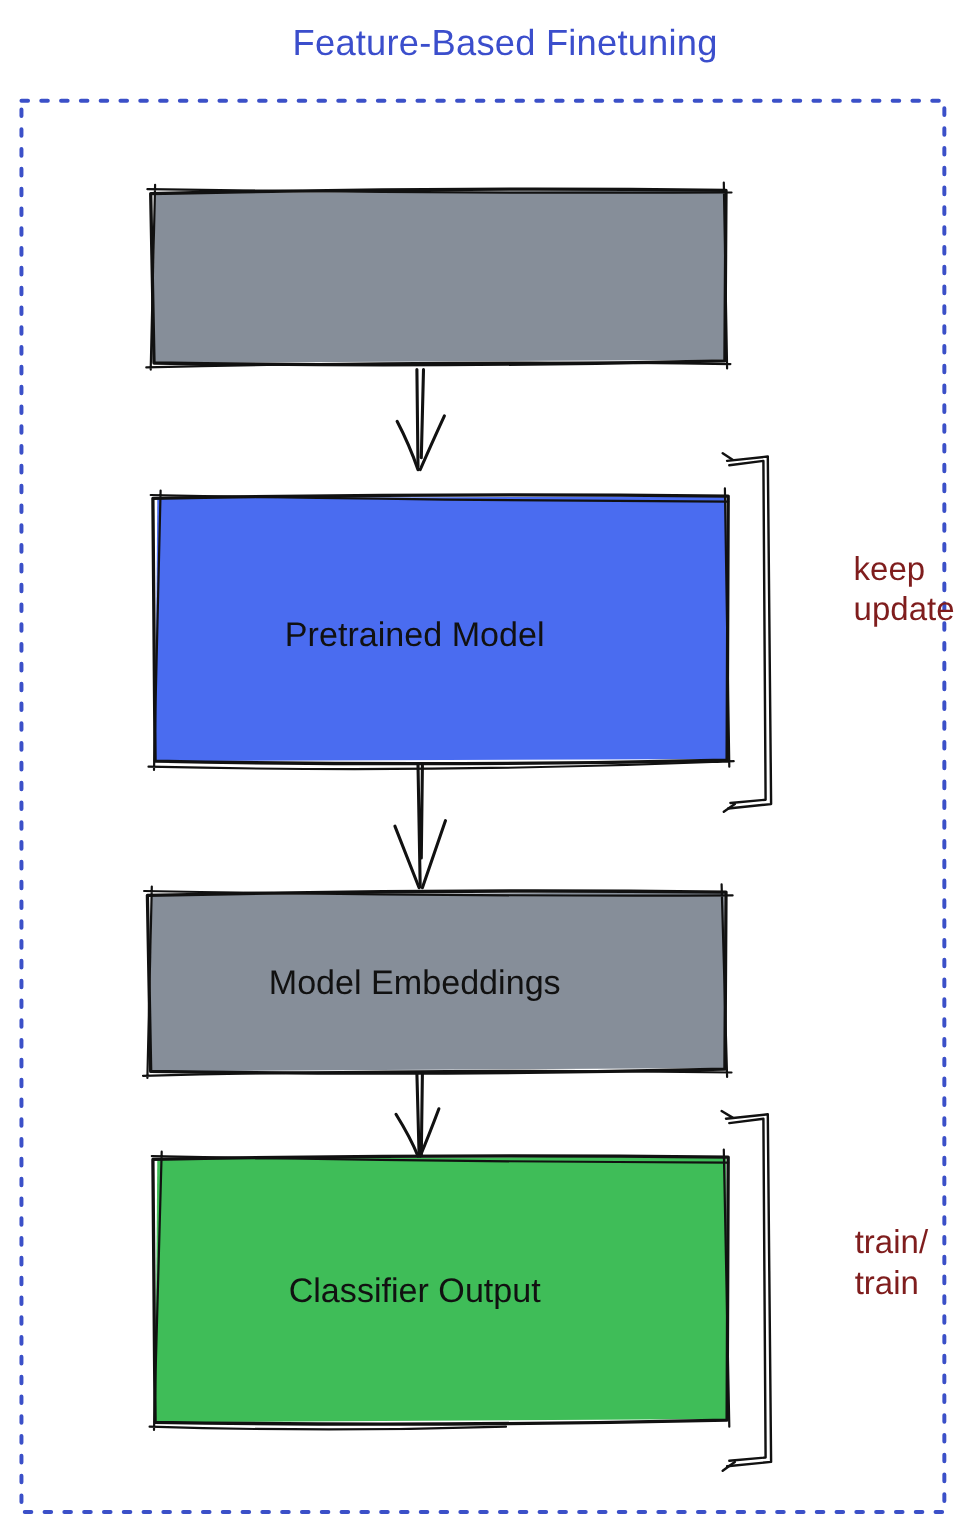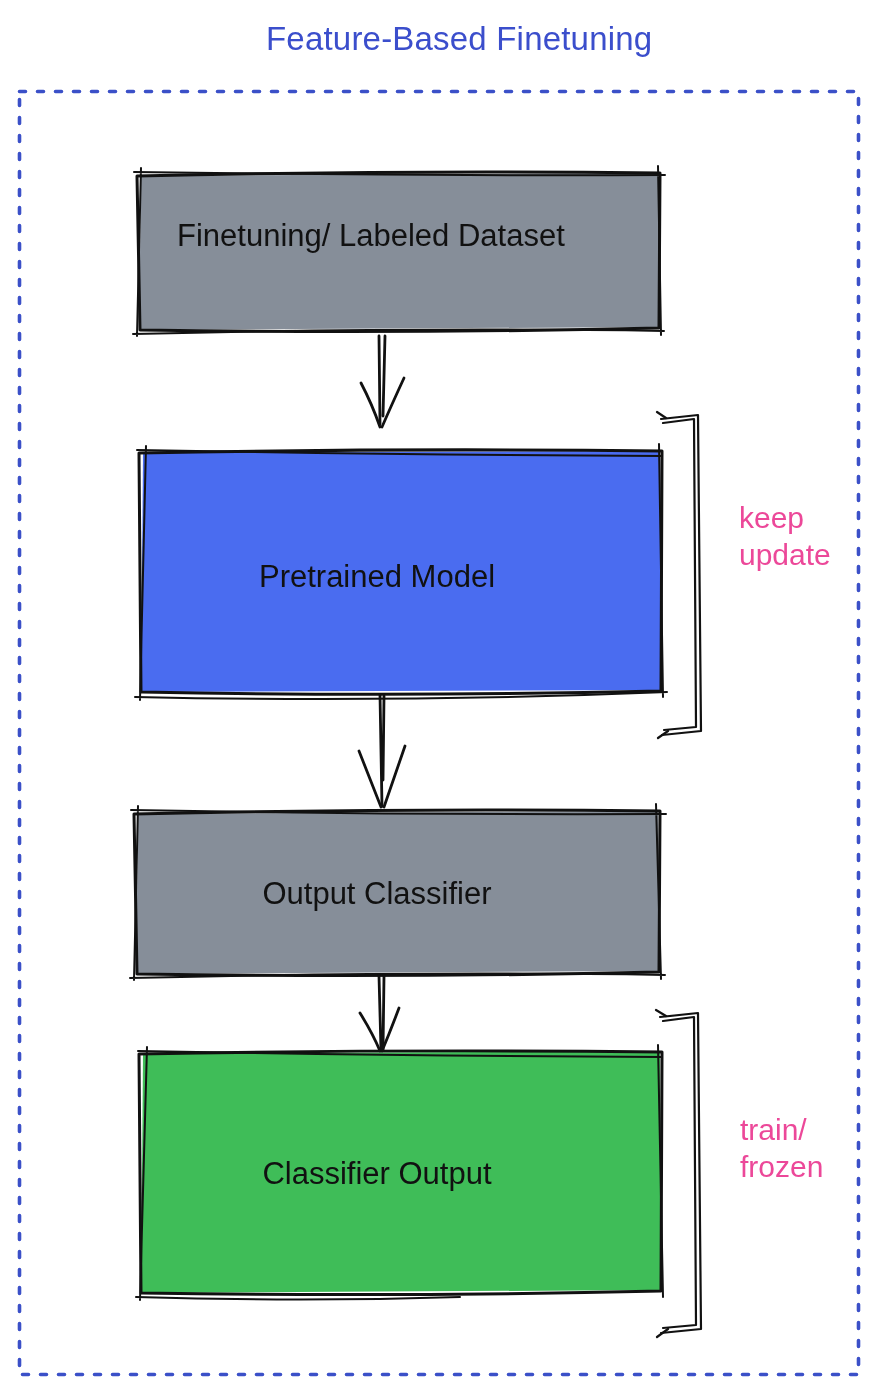--- a/index.html
+++ b/index.html
@@ -33,22 +33,23 @@
   }
   .node-label.centered {
     left: 141px;
     width: 472px;
     text-align: center;
   }
   .annot {
     position: absolute;
     font-size: 30px;
     line-height: 37px;
-    color: #ec4899;
+    color: #7f1d1d;
     white-space: nowrap;
+    margin-left: 37px;
   }
 </style>
 </head>
 <body>
 
 <div class="canvas">
 
   <div class="title">Feature-Based Finetuning</div>
 
   <svg class="diagram" width="880" height="1393" viewBox="0 0 880 1393" fill="none" stroke-linecap="round" stroke-linejoin="round">
@@ -100,31 +101,30 @@
       <path stroke="#111111" stroke-width="2" d="M147,1047 L140,1300 M658,1045 L663,1297 M136,1297 Q300,1302 460,1297 M138,1051 Q390,1056 662,1057"></path>
     </g>
 
     <g stroke="#111111" stroke-width="2.2">
       <path d="M660,1017 L698,1013 L701,1329 L661,1333"></path>
       <path d="M663,1021 L694,1017 L696,1325 L663,1328"></path>
       <path d="M657,1337 L668,1329 M656,1010 L666,1016"></path>
     </g>
   </svg>
 
-  <div class="node-label" style="left:177px; top:218px;">Finetuning/ Labeled Dataset</div>
 
   <div class="node-label centered" style="top:559px;">Pretrained Model</div>
 
-  <div class="node-label centered" style="top:876px;">Output Classifier</div>
+  <div class="node-label centered" style="top:876px;">Model Embeddings</div>
 
   <div class="node-label centered" style="top:1156px;">Classifier Output</div>
 
   <div class="annot" style="left:739px; top:499px;">
     <div>keep</div>
     <div>update</div>
   </div>
 
   <div class="annot" style="left:740px; top:1111px;">
     <div>train/</div>
-    <div>frozen</div>
+    <div>train</div>
   </div>
 
 </div>
 
 </body></html>

